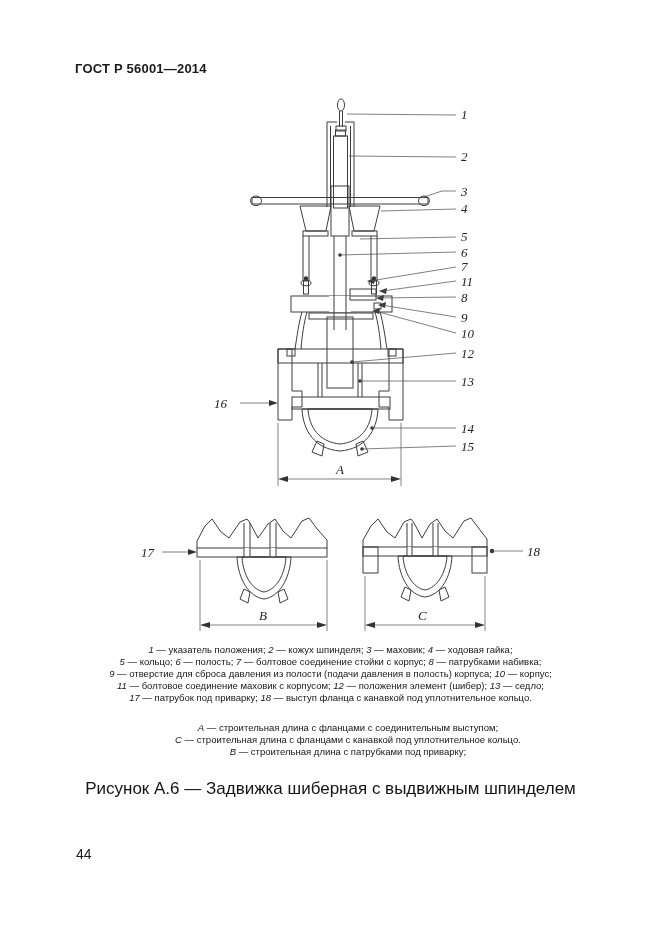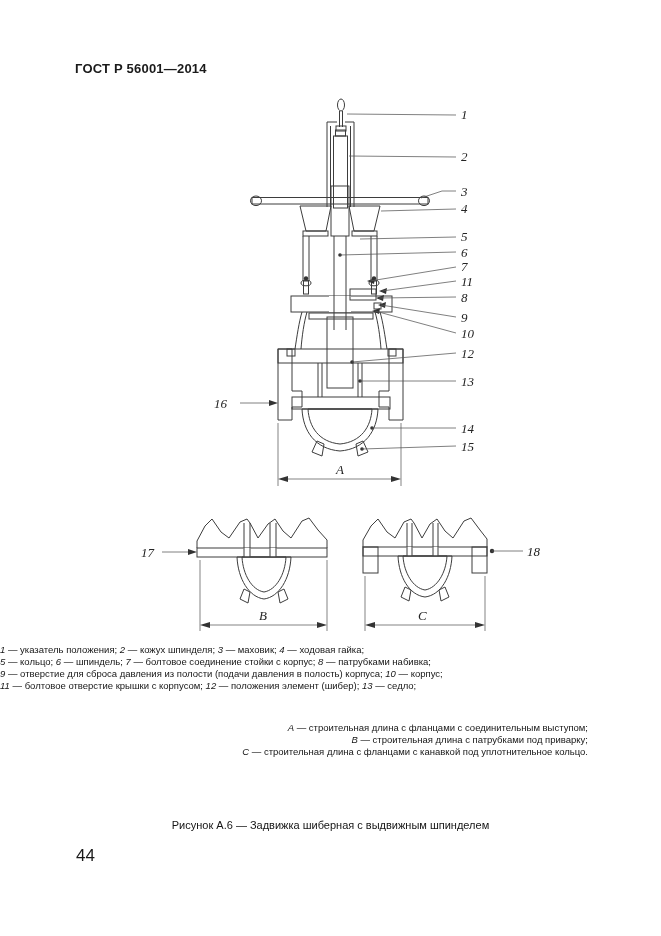--- a/index.html
+++ b/index.html
@@ -15,34 +15,34 @@
   .drawing{position:absolute;left:0;top:0;}
   .drawing .ln{stroke:#3d3d3d;stroke-width:1;fill:none;}
   .drawing .thin{stroke:#4f4f4f;stroke-width:.7;fill:none;}
   .drawing .leader{stroke:#555;stroke-width:.75;fill:none;}
   .drawing .arr{fill:#333;stroke:none;}
   .drawing text{
     font-family:"Liberation Serif",serif;font-style:italic;
     font-size:13px;fill:#242424;stroke:none;
   }
   .legend{
-    position:absolute;left:0;top:644px;width:661px;
+    position:absolute;left:0;top:644px;width:661px;text-align:center;
     font-size:9.5px;line-height:12px;color:#151515;
   }
   .legend i,.dims i{font-style:italic;}
   .dims{
-    position:absolute;left:108px;top:722px;width:480px;text-align:right;
+    position:absolute;left:108px;top:722px;width:480px;text-align:center;
     font-size:9.5px;line-height:12px;color:#151515;
   }
   .caption{
     position:absolute;left:0;top:779px;width:661px;text-align:center;
-    font-size:11px;color:#141414;margin-top:40px;
+    font-size:17px;color:#141414;
   }
   .page-number{
-    position:absolute;left:76px;top:846px;font-size:17px;color:#1a1a1a;
+    position:absolute;left:76px;top:846px;font-size:14px;color:#1a1a1a;
   }
 </style>
 </head>
 <body>
 
 <div class="page">
 
   <div class="doc-header">ГОСТ Р 56001—2014</div>
 
   <svg class="drawing" width="661" height="640" viewBox="0 0 661 640" xmlns="http://www.w3.org/2000/svg">
@@ -310,28 +310,29 @@
       <g>
         <circle class="arr" cx="492" cy="551" r="2.2"></circle>
         <line class="leader" x1="492" y1="551" x2="523" y2="551"></line>
         <text x="527" y="556">18</text>
       </g>
     </g>
   </svg>
 
   <div class="legend">
       <div><i>1</i><span> — указатель положения; </span><i>2</i><span> — кожух шпинделя; </span><i>3</i><span> — маховик; </span><i>4</i><span> — ходовая гайка;</span></div>
-      <div><i>5</i><span> — кольцо; </span><i>6</i><span> — шпиндель; </span><i>7</i><span> — болтовое соединение стойки с корпус; </span><i>8</i><span> — патрубками набивка;</span></div>
+      <div><i>5</i><span> — кольцо; </span><i>6</i><span> — полость; </span><i>7</i><span> — болтовое соединение стойки с корпус; </span><i>8</i><span> — патрубками набивка;</span></div>
       <div><i>9</i><span> — отверстие для сброса давления из полости (подачи давления в полость) корпуса; </span><i>10</i><span> — корпус;</span></div>
-      <div><i>11</i><span> — болтовое отверстие крышки с корпусом; </span><i>12</i><span> — положения элемент (шибер); </span><i>13</i><span> — седло;</span></div>
+      <div><i>11</i><span> — болтовое соединение маховик с корпусом; </span><i>12</i><span> — положения элемент (шибер); </span><i>13</i><span> — седло;</span></div>
+      <div><i>17</i><span> — патрубок под приварку; </span><i>18</i><span> — выступ фланца с канавкой под уплотнительное кольцо.</span></div>
     </div>
 
   <div class="dims">
       <div><i>А</i><span> — строительная длина с фланцами с соединительным выступом;</span></div>
+      <div><i>С</i><span> — строительная длина с фланцами с канавкой под уплотнительное кольцо.</span></div>
       <div><i>В</i><span> — строительная длина с патрубками под приварку;</span></div>
-      <div><i>С</i><span> — строительная длина с фланцами с канавкой под уплотнительное кольцо.</span></div>
     </div>
 
   <div class="caption">Рисунок А.6 — Задвижка шиберная с выдвижным шпинделем</div>
 
   <div class="page-number">44</div>
 
 </div>
 
 </body></html>

